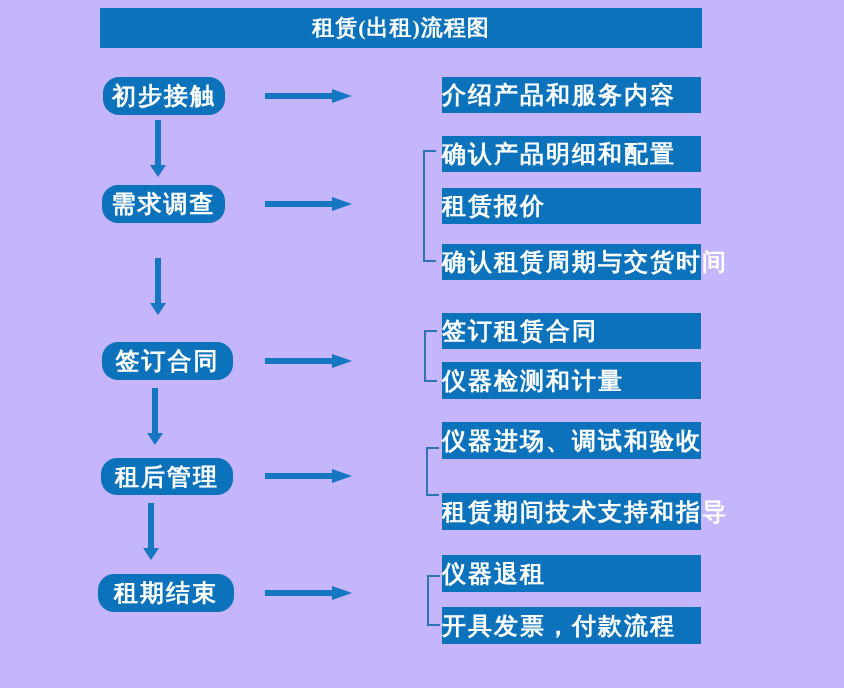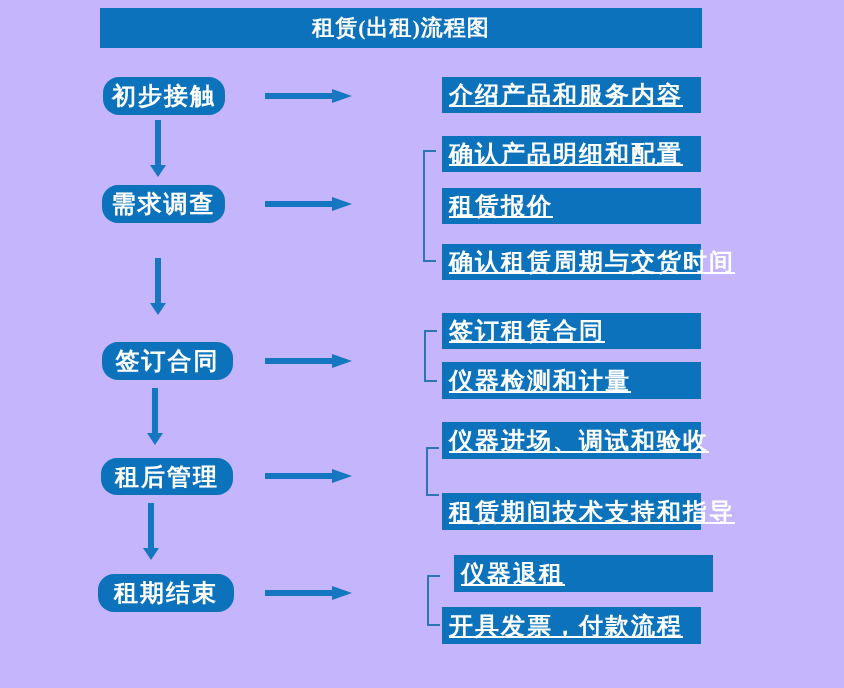--- a/index.html
+++ b/index.html
@@ -23,40 +23,40 @@
     align-items: center;
     white-space: nowrap;
   }
   .title-bar {
     left: 100px; top: 8px; width: 602px; height: 40px;
     justify-content: center;
     font-size: 22px;
     letter-spacing: 1px;
   }
   .step { justify-content: center; border-radius: 16px; }
-  .detail { justify-content: flex-start; padding-left: 7px; text-decoration: underline; }
+  .detail { justify-content: flex-start; padding-left: 0; }
 
   
   .s1 { left: 103px; top: 77px;  width: 122px; height: 38px; }
   .s2 { left: 102px; top: 185px; width: 123px; height: 38px; }
   .s3 { left: 102px; top: 342px; width: 131px; height: 38px; }
   .s4 { left: 101px; top: 458px; width: 132px; height: 37px; }
   .s5 { left: 98px;  top: 574px; width: 136px; height: 38px; }
 
   
   .detail { left: 442px; width: 259px; height: 36px; }
   .d1  { top: 77px; }
   .d2  { top: 136px; }
   .d3  { top: 188px; }
   .d4  { top: 244px; }
   .d5  { top: 313px; }
   .d6  { top: 362px; height: 37px; }
   .d7  { top: 422px; height: 37px; }
   .d8  { top: 493px; height: 37px; }
-  .d9  { top: 555px; height: 37px; margin-left: 12px; }
+  .d9  { top: 555px; height: 37px; }
   .d10 { top: 607px; height: 37px; }
 
   
   .h-arrow {
     position: absolute;
     left: 265px;
     width: 87px; height: 14px;
     display: flex;
     align-items: center;
   }

